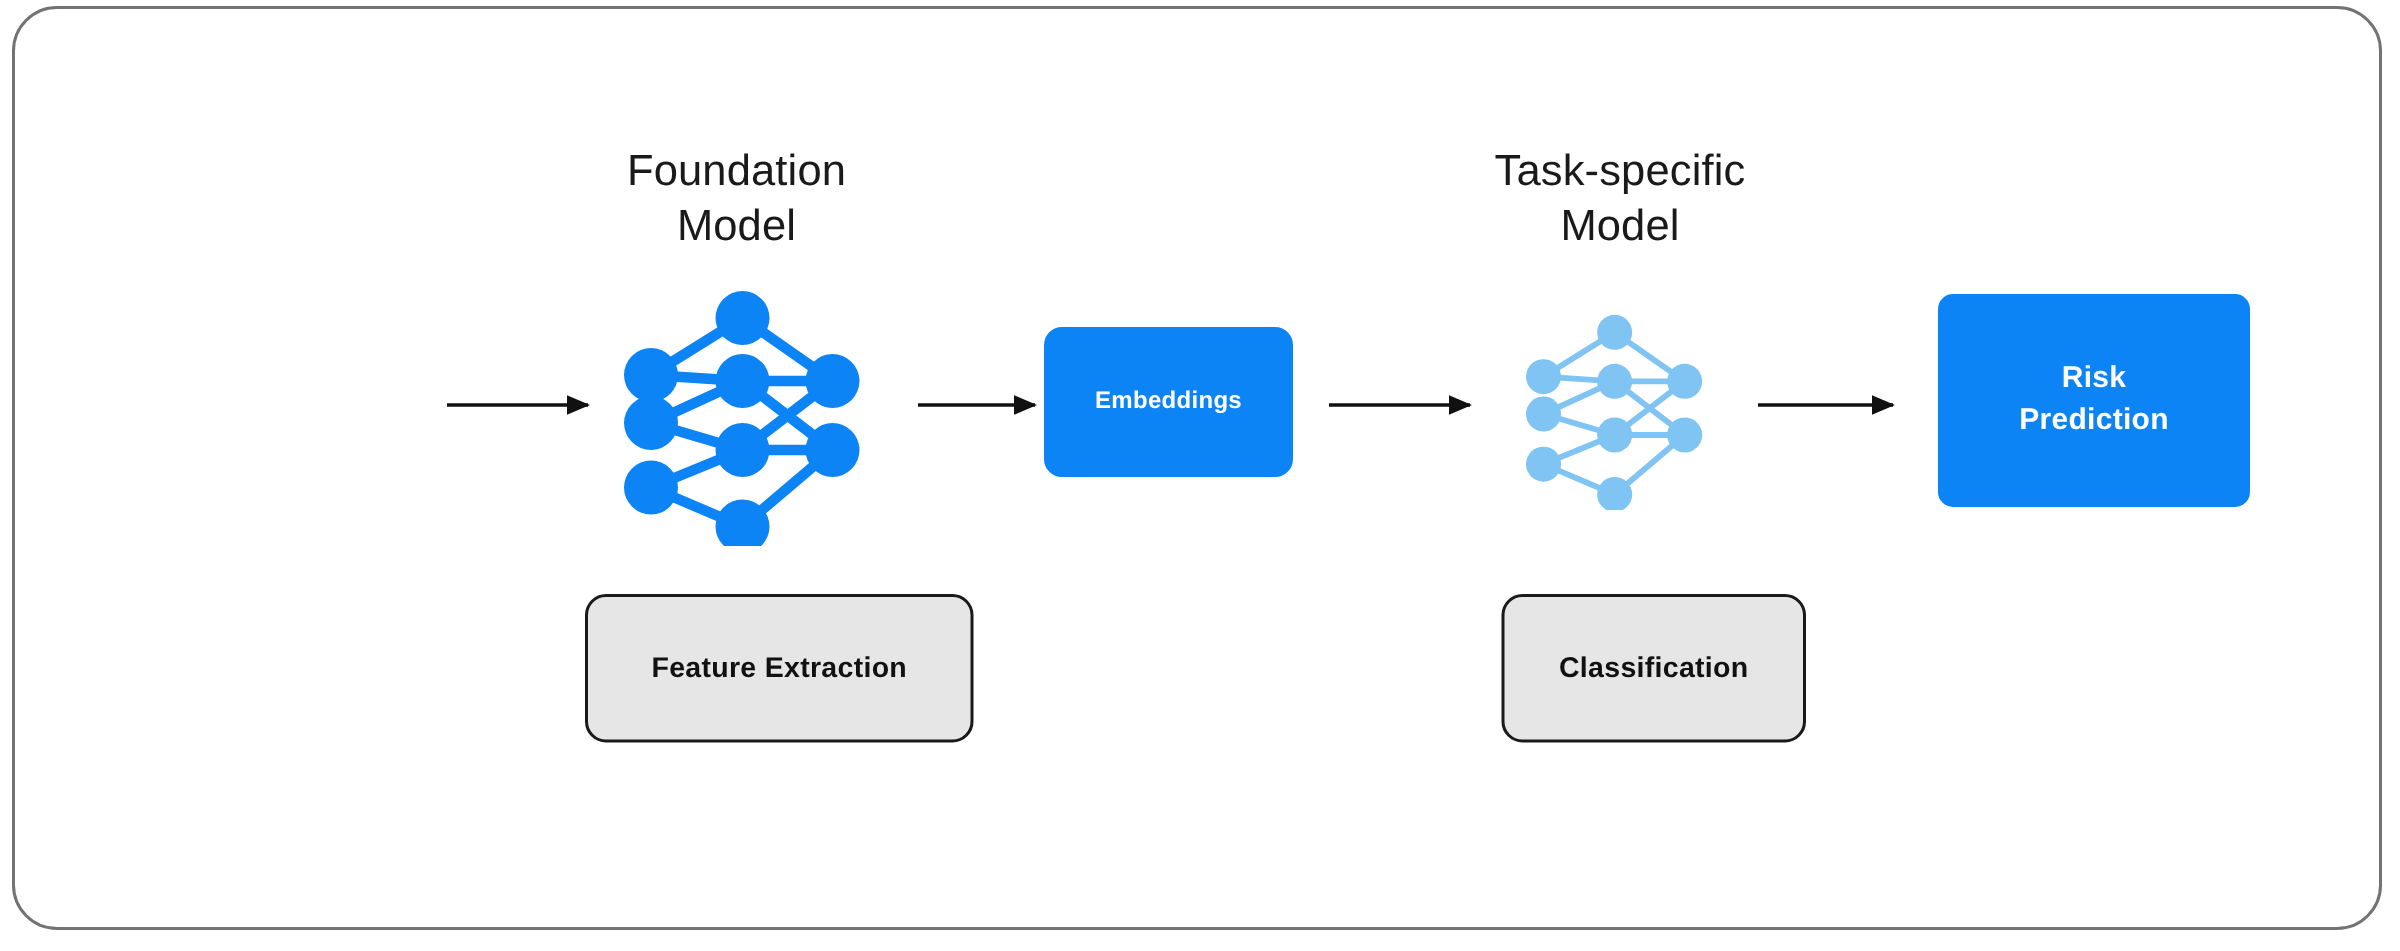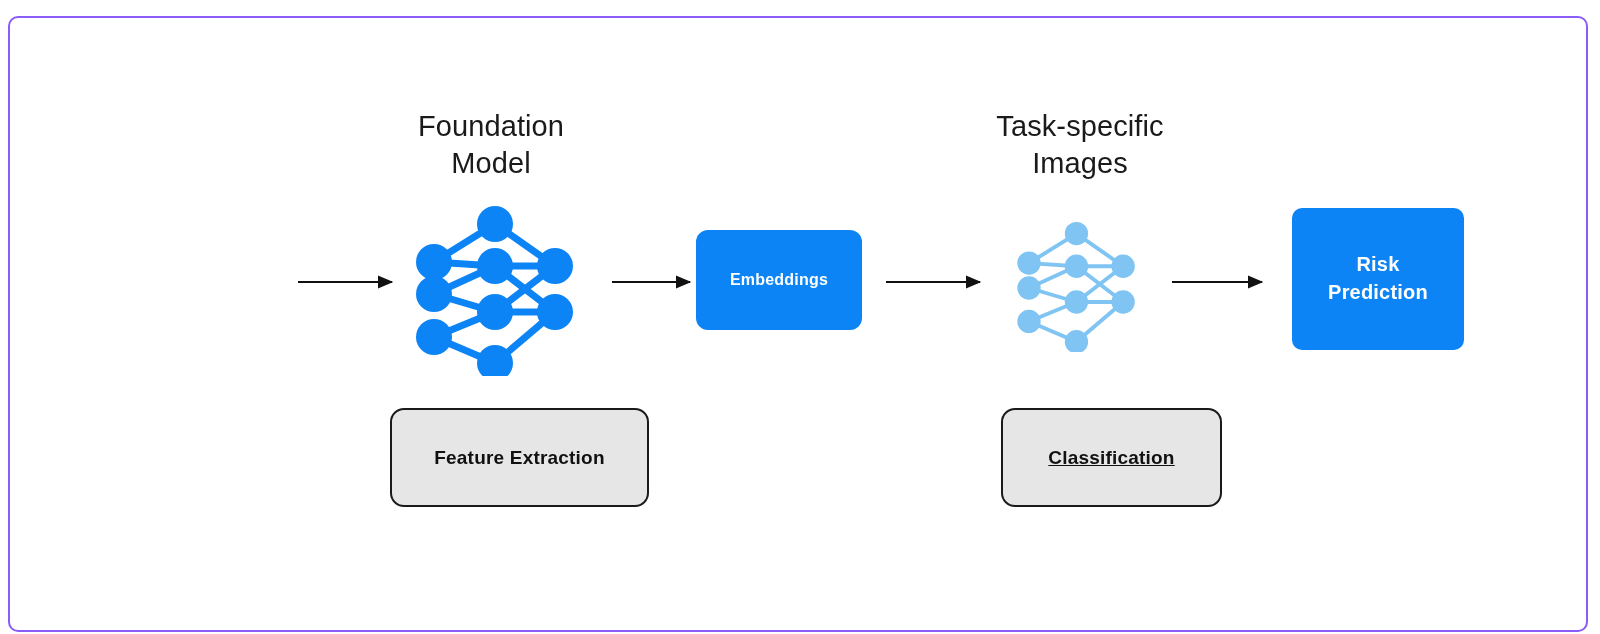--- a/index.html
+++ b/index.html
@@ -10,26 +10,26 @@
   body {
     width: 1600px;
     height: 634px;
     font-family: "Liberation Sans", sans-serif;
     overflow: hidden;
   }
 
   #canvas {
     position: absolute;
     left: 8px;
-    top: 16px;
+    top: 4px;
     width: 1580px;
     height: 616px;
     box-sizing: border-box;
-    border: 2px solid #8b5cf6;
-    border-radius: 10px;
+    border: 2px solid #737373;
+    border-radius: 30px;
     background: #ffffff;
   }
 
   .stage {
     position: absolute;
     left: 0;
     top: 0;
     width: 1580px;
     height: 616px;
   }
@@ -63,21 +63,21 @@
     left: 686px;
     top: 212px;
     width: 166px;
     height: 100px;
     font-size: 16px;
   }
 
   #box-risk {
     left: 1282px;
     top: 190px;
-    width: 172px;
+    width: 208px;
     height: 142px;
     font-size: 20px;
     border-radius: 10px;
   }
 
   
   .gray-box {
     position: absolute;
     box-sizing: border-box;
     background: #e6e6e6;
@@ -97,23 +97,22 @@
   #box-feature-extraction {
     left: 352px;
     top: 390px;
     width: 259px;
     height: 99px;
   }
 
   #box-classification {
     left: 963px;
     top: 390px;
-    width: 221px;
+    width: 203px;
     height: 99px;
-    text-decoration: underline;
   }
 
   
   .stage-title {
     position: absolute;
     text-align: center;
     color: #1a1a1a;
     font-size: 29px;
     font-weight: 300;
     line-height: 1.28;
@@ -160,21 +159,21 @@
 </head>
 <body>
 
 <div id="canvas">
   <div class="stage">
 
     <div class="stage-title" id="title-foundation">Foundation
 Model</div>
 
     <div class="stage-title" id="title-task">Task-specific
-Images</div>
+Model</div>
 
 
     <div class="blue-box" id="box-embeddings">Embeddings</div>
 
     <div class="blue-box" id="box-risk">Risk
 Prediction</div>
 
     <div class="gray-box" id="box-feature-extraction">Feature Extraction</div>
 
     <div class="gray-box" id="box-classification">Classification</div>

